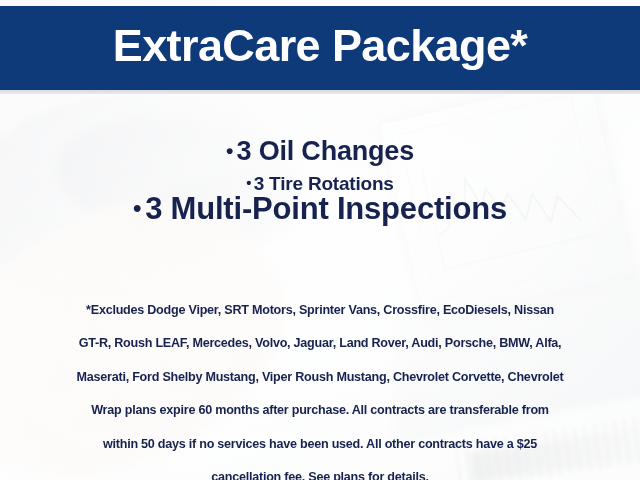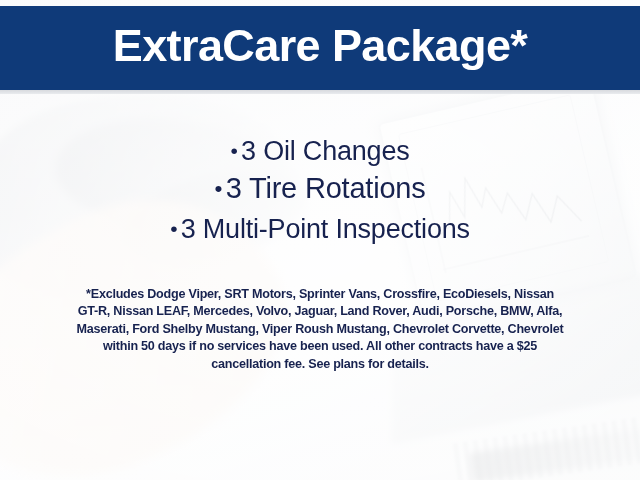--- a/index.html
+++ b/index.html
@@ -168,51 +168,51 @@
 
   
   .benefits {
     position: absolute;
     left: 0; right: 0; top: 138px;
     z-index: 6;
     text-align: center;
   }
   .benefit-line {
     color: #17224f;
-    font-weight: normal;
+    font-weight: bold;
     line-height: 1.03;
     white-space: nowrap;
     letter-spacing: -.2px;
     text-shadow: 0 1px 1px rgba(255,255,255,.65);
   }
   .benefit-line .dot {
     font-size: .78em;
     vertical-align: .1em;
     margin-right: .16em;
   }
   .b1 { font-size: 27px; }
-  .b2 { font-size: 29px; margin-top: 8px; }
-  .b3 { font-size: 27px; margin-top: 12px; }
+  .b2 { font-size: 19px; margin-top: 8px; }
+  .b3 { font-size: 31px; margin-top: 0; }
 
   
   .disclaimer {
     position: absolute;
     left: 22px; top: 286px;
     width: 596px;
     z-index: 6;
     text-align: center;
     color: #17224f;
     font-size: 12.6px;
     font-weight: bold;
     line-height: 17.4px;
     letter-spacing: -.25px;
     text-shadow: 0 1px 1px rgba(255,255,255,.6);
   }
   .disclaimer p {
-    margin: 0;
+    margin: 16px;
     white-space: nowrap;
   }
 </style>
 </head>
 <body>
 
 <div id="ad">
 
   <div class="bg-layer">
     <div class="bg-base"></div>
@@ -245,19 +245,20 @@
     <div class="benefit-line b2">
       <span class="dot">•</span><span>3 Tire Rotations</span>
     </div>
     <div class="benefit-line b3">
       <span class="dot">•</span><span>3 Multi-Point Inspections</span>
     </div>
   </div>
 
   <div class="disclaimer">
     <p>*Excludes Dodge Viper, SRT Motors, Sprinter Vans, Crossfire, EcoDiesels, Nissan</p>
-    <p>GT-R, Nissan LEAF, Mercedes, Volvo, Jaguar, Land Rover, Audi, Porsche, BMW, Alfa,</p>
+    <p>GT-R, Roush LEAF, Mercedes, Volvo, Jaguar, Land Rover, Audi, Porsche, BMW, Alfa,</p>
     <p>Maserati, Ford Shelby Mustang, Viper Roush Mustang, Chevrolet Corvette, Chevrolet</p>
+    <p>Wrap plans expire 60 months after purchase. All contracts are transferable from</p>
     <p>within 50 days if no services have been used. All other contracts have a $25</p>
     <p>cancellation fee. See plans for details.</p>
   </div>
 
 </div>
 
 </body></html>

